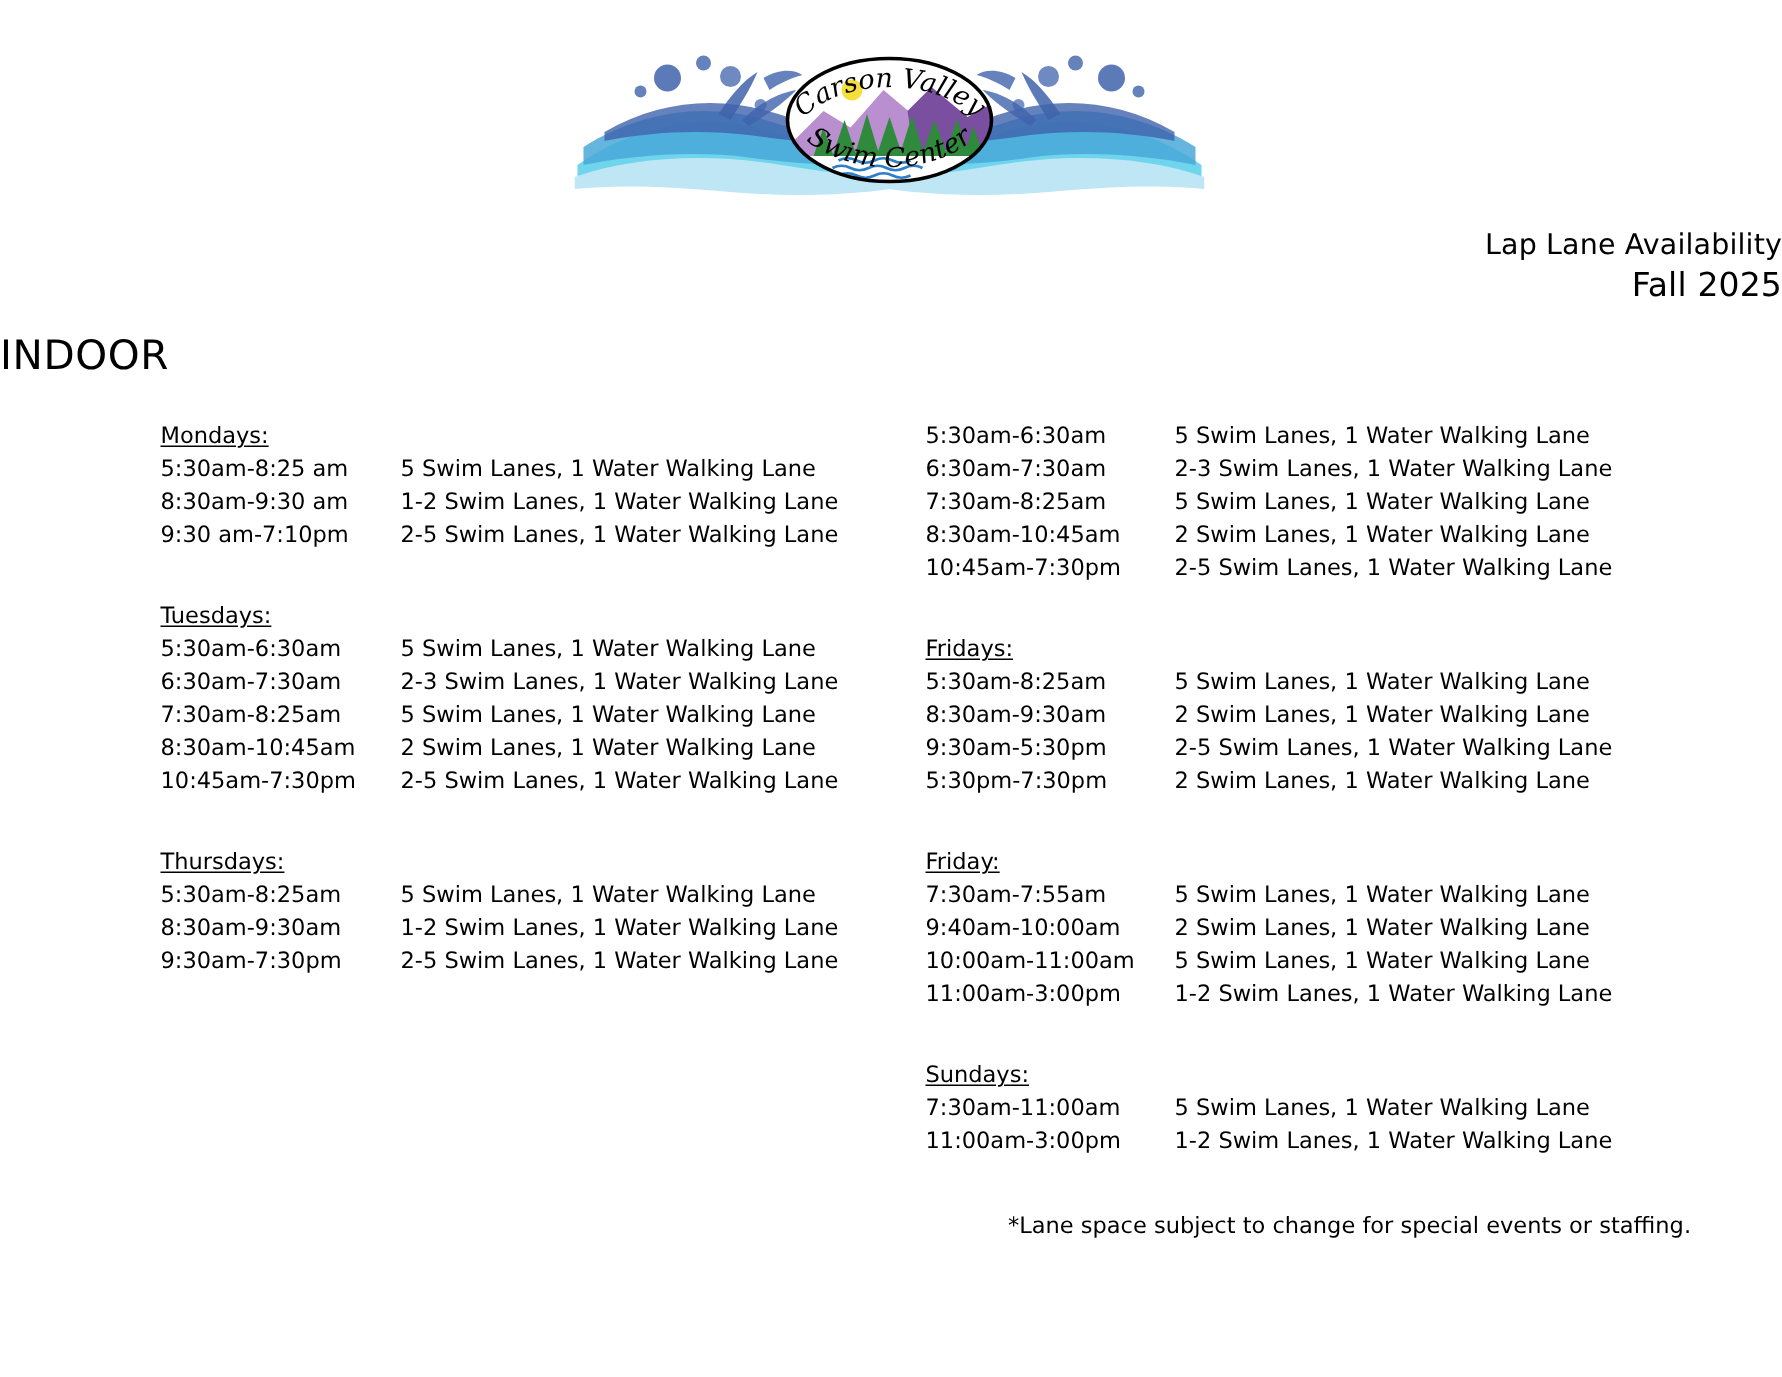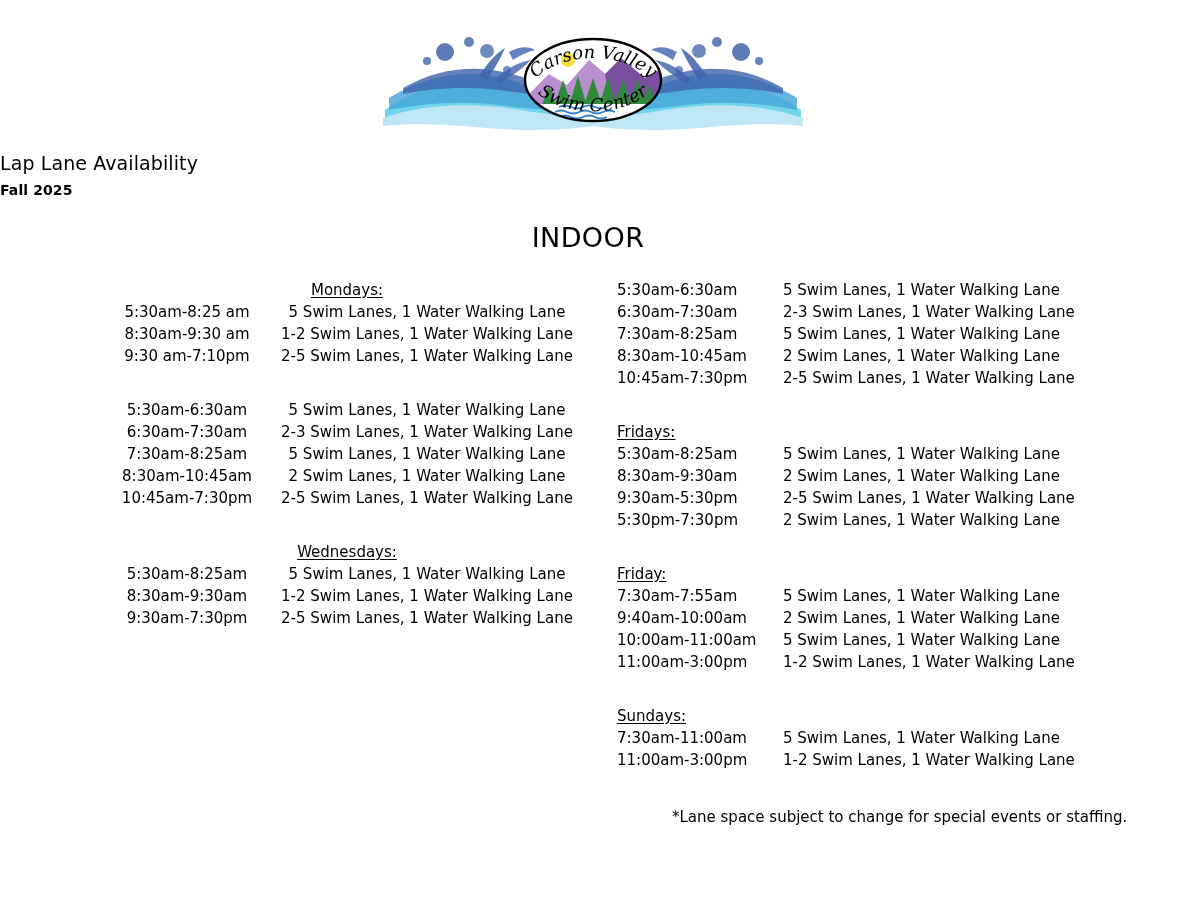--- a/index.html
+++ b/index.html
@@ -32,49 +32,48 @@
     height: 125px;
   }
   .logo-svg { display: block; width: 420px; height: 125px; }
 
   
   .title-block {
     position: absolute;
     left: 0;
     top: 150px;
     width: 1188px;
-    text-align: left;
+    text-align: right;
   }
   .title-line1 {
     font-size: 19px;
     line-height: 27px;
     letter-spacing: 0.1px;
   }
   .title-line2 {
-    font-size: 14px;
+    font-size: 22px;
     line-height: 27px;
     letter-spacing: 0.1px;
-    font-weight: bold;
   }
   .indoor {
     position: absolute;
     left: 0;
     top: 222px;
     width: 1176px;
-    text-align: center;
+    text-align: left;
     font-size: 27px;
     letter-spacing: 0.4px;
   }
 
   
   .col {
     position: absolute;
     top: 279px;
   }
-  .col-left  { left: 107px;  width: 480px; text-align: center; }
+  .col-left  { left: 107px;  width: 480px; }
   .col-right { left: 617px;  width: 500px; }
 
   .day-block { margin-bottom: 10px; }
 
   .day-heading {
     font-size: 15px;
     line-height: 22px;
     text-decoration: underline;
     text-underline-offset: 2px;
     white-space: nowrap;
@@ -219,20 +218,21 @@
             <span class="lanes">1-2 Swim Lanes, 1 Water Walking Lane</span>
           </div>
           <div class="row">
             <span class="time">9:30 am-7:10pm</span>
             <span class="lanes">2-5 Swim Lanes, 1 Water Walking Lane</span>
           </div>
         </div>
       </div>
       <div class="spacer"></div>
       <div class="day-block">
+        <div class="day-heading">Tuesdays:</div>
         <div class="rows">
           <div class="row">
             <span class="time">5:30am-6:30am</span>
             <span class="lanes">5 Swim Lanes,  1 Water Walking Lane</span>
           </div>
           <div class="row">
             <span class="time">6:30am-7:30am</span>
             <span class="lanes">2-3 Swim Lanes, 1 Water Walking Lane</span>
           </div>
           <div class="row">
@@ -244,21 +244,21 @@
             <span class="lanes">2 Swim Lanes,  1 Water Walking Lane</span>
           </div>
           <div class="row">
             <span class="time">10:45am-7:30pm</span>
             <span class="lanes">2-5 Swim Lanes, 1 Water Walking Lane</span>
           </div>
         </div>
       </div>
       <div class="spacer"></div>
       <div class="day-block">
-        <div class="day-heading">Wednesdays:</div>
+        <div class="day-heading">Thursdays:</div>
         <div class="rows">
           <div class="row">
             <span class="time">5:30am-8:25am</span>
             <span class="lanes">5 Swim Lanes,  1 Water Walking Lane</span>
           </div>
           <div class="row">
             <span class="time">8:30am-9:30am</span>
             <span class="lanes">1-2 Swim Lanes, 1 Water Walking Lane</span>
           </div>
           <div class="row">

